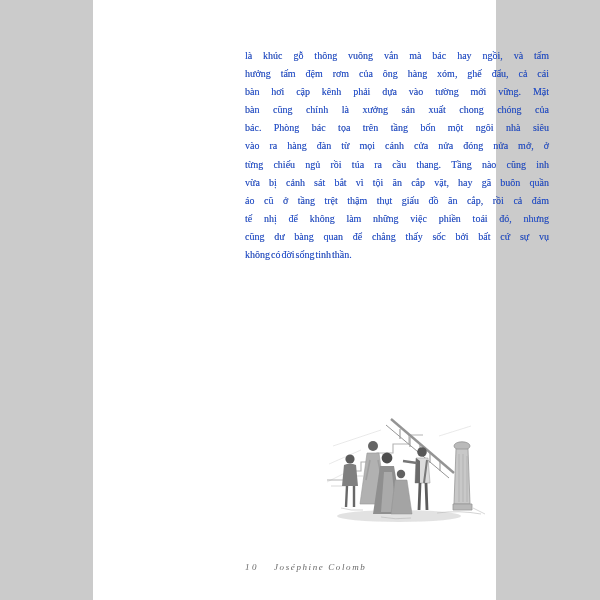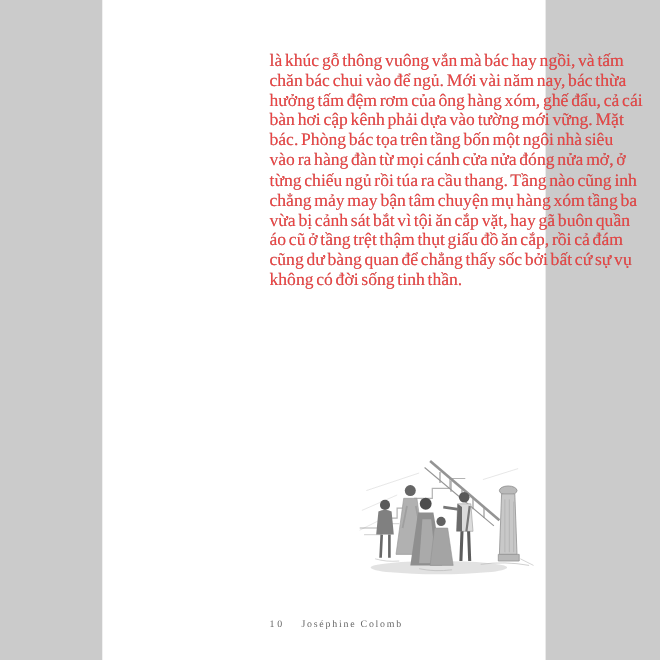--- a/index.html
+++ b/index.html
@@ -23,22 +23,22 @@
     top: 0;
     width: 403px;
     height: 600px;
     background: #ffffff;
   }
   .textblock {
     position: absolute;
     left: 152px;
     top: 47px;
     width: 304px;
-    color: #ef4444;
-    font-size: 16px;
+    color: #1d4ed8;
+    font-size: 10px;
     line-height: 18.1px;
     word-spacing: -1.5px;
     text-shadow: 0 0 0.5px rgba(40,36,32,0.45);
   }
   .line {
     text-align: justify;
     text-align-last: justify;
     white-space: nowrap;
   }
   .line.last {
@@ -61,40 +61,41 @@
   .footer {
     position: absolute;
     left: 152px;
     top: 562px;
     display: flex;
     align-items: baseline;
     gap: 15px;
     color: #686868;
     font-size: 9px;
     letter-spacing: 1.6px;
+    font-style: italic;
   }
   .footer .pagenum { letter-spacing: 2.5px; }
 </style>
 </head>
 <body>
 
 <div class="stage">
   <div class="paper">
 
     <div class="textblock">
       <div class="line">là khúc gỗ thông vuông vắn mà bác hay ngồi, và tấm</div>
-      <div class="line">chăn bác chui vào để ngủ. Mới vài năm nay, bác thừa</div>
       <div class="line">hưởng tấm đệm rơm của ông hàng xóm, ghế đẩu, cả cái</div>
       <div class="line">bàn hơi cập kênh phải dựa vào tường mới vững. Mặt</div>
+      <div class="line">bàn cũng chính là xưởng sản xuất chong chóng của</div>
       <div class="line">bác. Phòng bác tọa trên tầng bốn một ngôi nhà siêu</div>
       <div class="line">vào ra hàng đàn từ mọi cánh cửa nửa đóng nửa mở, ở</div>
       <div class="line">từng chiếu ngủ rồi túa ra cầu thang. Tầng nào cũng inh</div>
-      <div class="line">chẳng mảy may bận tâm chuyện mụ hàng xóm tầng ba</div>
       <div class="line">vừa bị cảnh sát bắt vì tội ăn cắp vặt, hay gã buôn quần</div>
       <div class="line">áo cũ ở tầng trệt thậm thụt giấu đồ ăn cắp, rồi cả đám</div>
+      <div class="line">tế nhị để không làm những việc phiền toái đó, nhưng</div>
       <div class="line">cũng dư bàng quan để chẳng thấy sốc bởi bất cứ sự vụ</div>
       <div class="line last">không có đời sống tinh thần.</div>
     </div>
 
     <div class="figure-wrap">
       <svg viewBox="0 0 175 112" xmlns="http://www.w3.org/2000/svg">
 
         <g stroke="#c2c2c2" stroke-width="0.7" opacity="0.55">
           <path d="M12,30 L60,14" fill="none"></path>
           <path d="M8,48 L40,34" fill="none"></path>

